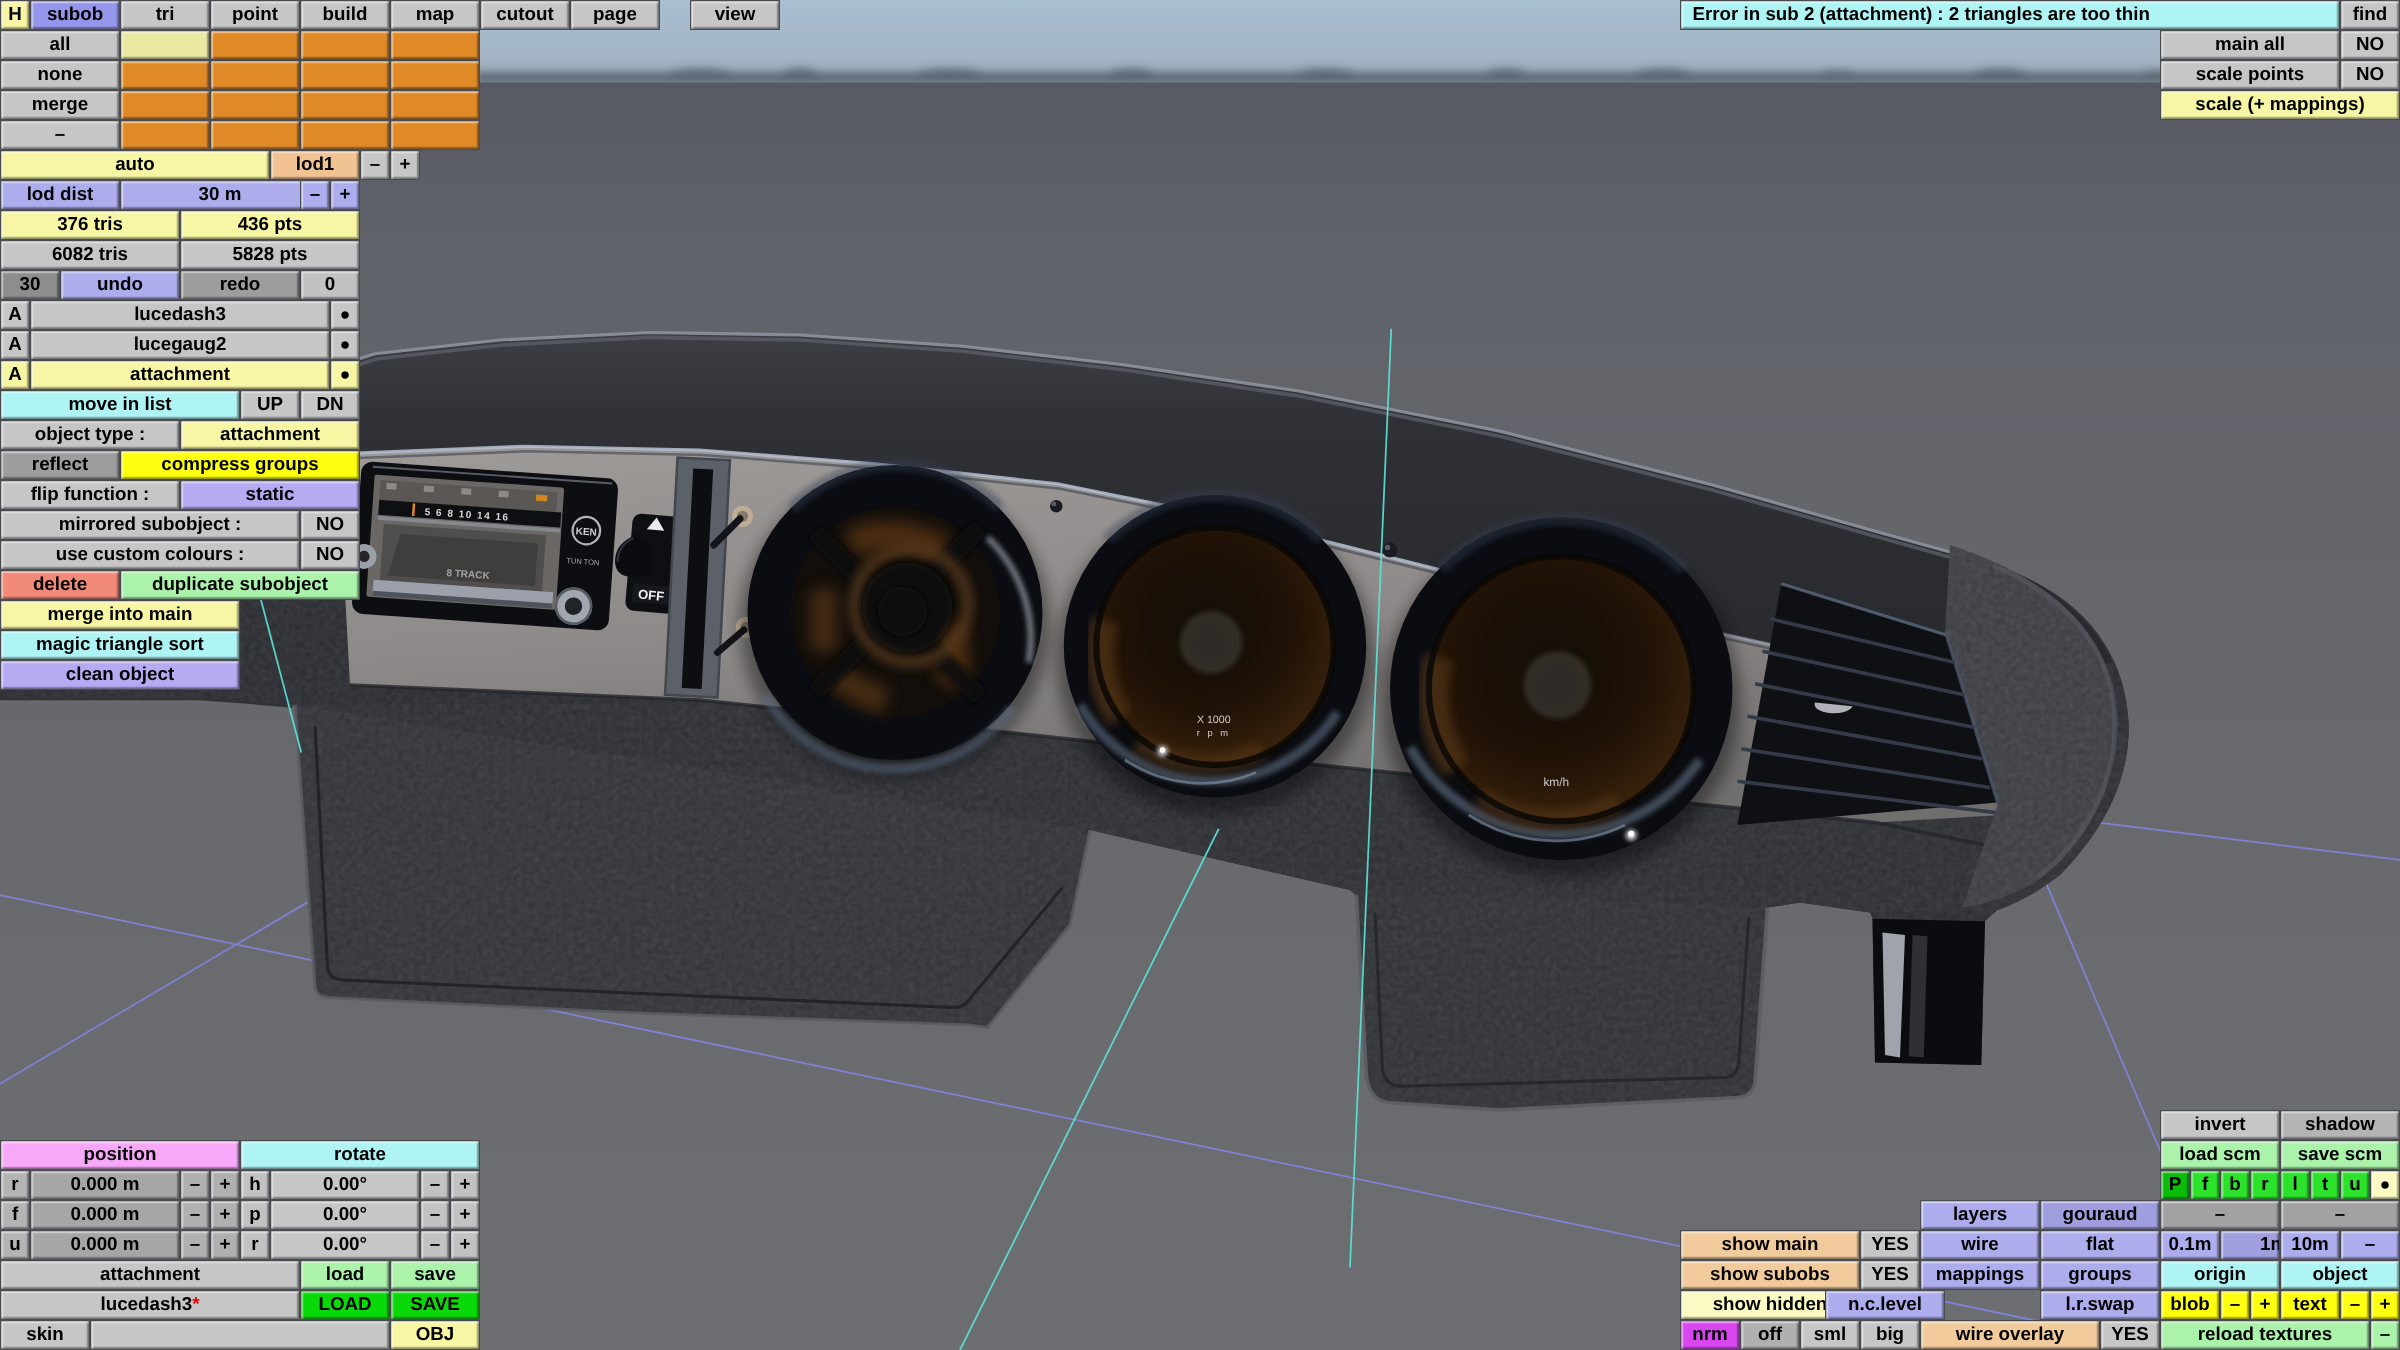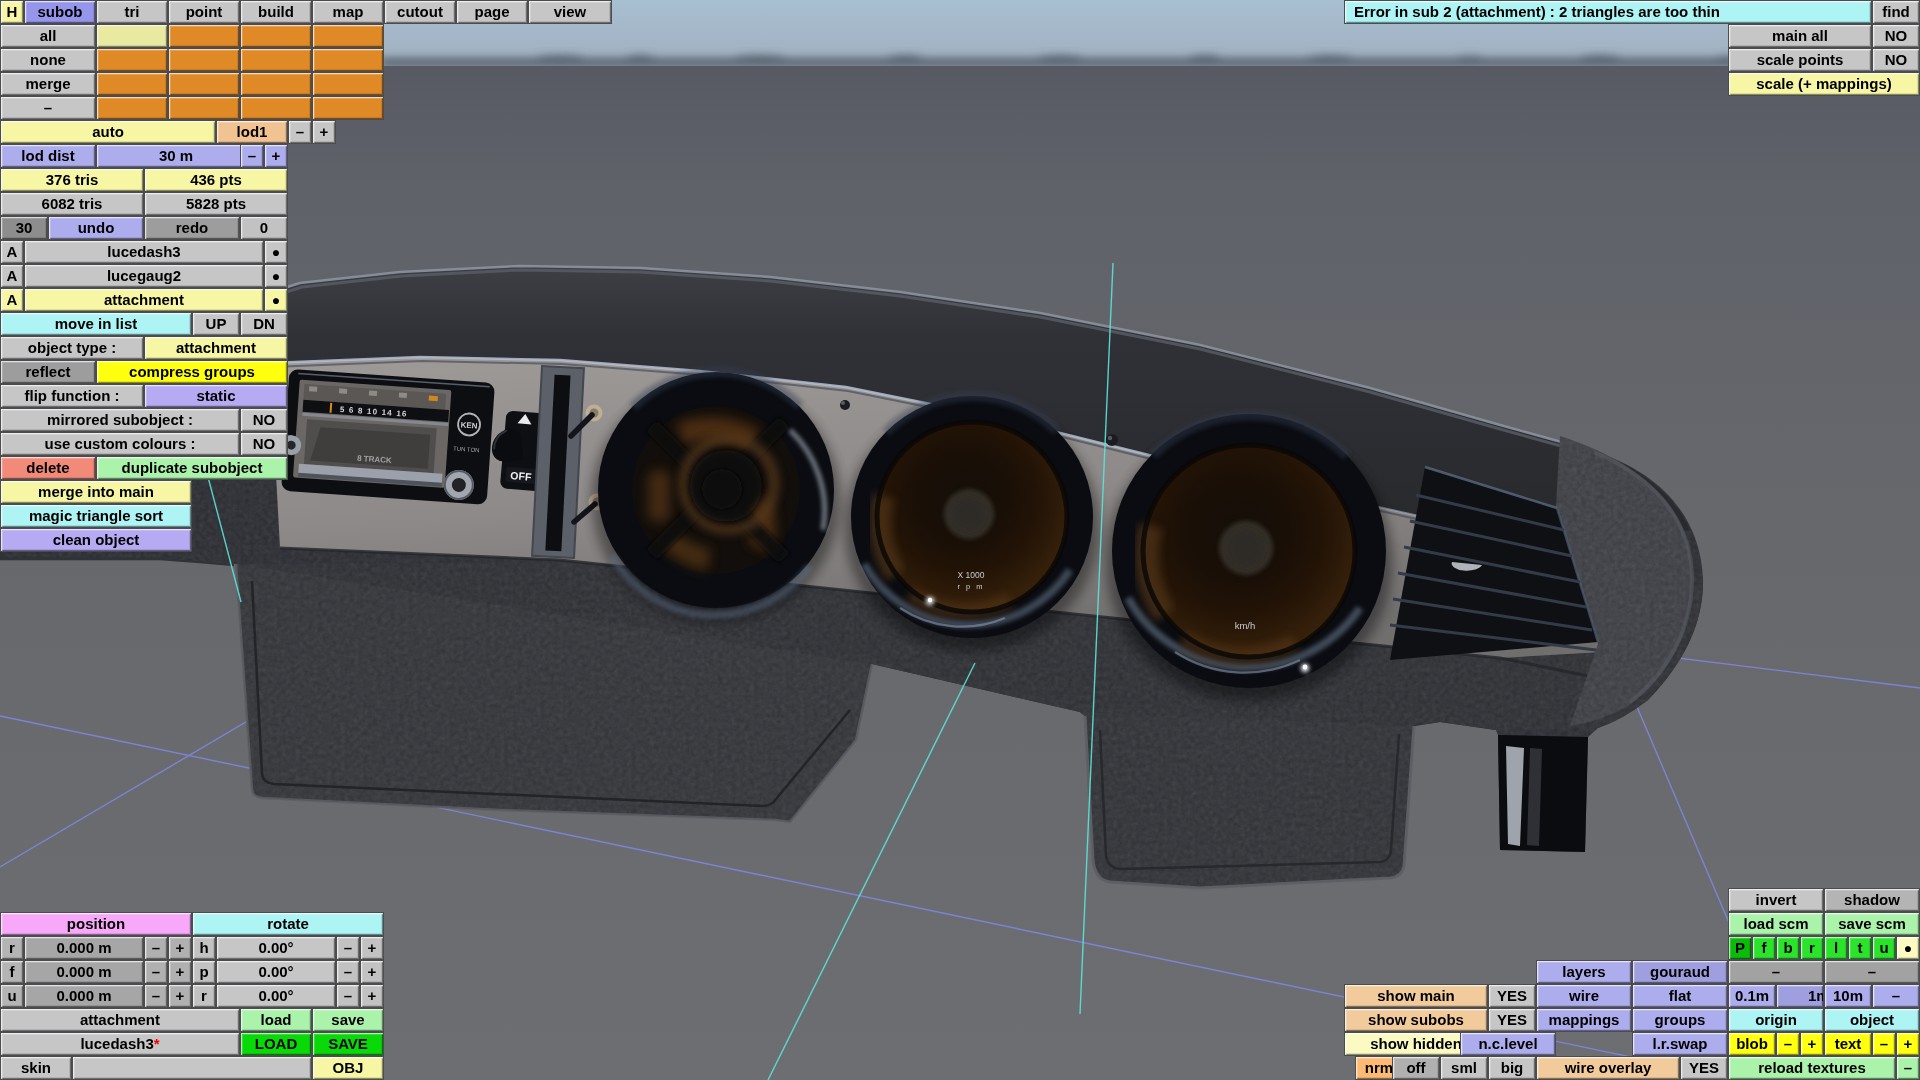--- a/index.html
+++ b/index.html
@@ -267,21 +267,21 @@
 </g>
 </svg>
 <div class="b" style="left:0px;top:0px;width:24px;background:#f6f6a4;">H</div>
 <div class="b" style="left:24px;top:0px;width:72px;background:#9595ec;">subob</div>
 <div class="b" style="left:96px;top:0px;width:72px;background:#c6c6c6;">tri</div>
 <div class="b" style="left:168px;top:0px;width:72px;background:#c6c6c6;">point</div>
 <div class="b" style="left:240px;top:0px;width:72px;background:#c6c6c6;">build</div>
 <div class="b" style="left:312px;top:0px;width:72px;background:#c6c6c6;">map</div>
 <div class="b" style="left:384px;top:0px;width:72px;background:#c6c6c6;">cutout</div>
 <div class="b" style="left:456px;top:0px;width:72px;background:#c6c6c6;">page</div>
-<div class="b" style="left:528px;top:0px;width:84px;background:#c6c6c6;">view</div>
+<div class="b" style="left:552px;top:0px;width:72px;background:#c6c6c6;">view</div>
 <div class="b" style="left:0px;top:24px;width:96px;background:#c6c6c6;">all</div>
 <div class="b" style="left:0px;top:48px;width:96px;background:#c6c6c6;">none</div>
 <div class="b" style="left:0px;top:72px;width:96px;background:#c6c6c6;">merge</div>
 <div class="b" style="left:0px;top:96px;width:96px;background:#c6c6c6;">–</div>
 <div class="b" style="left:96px;top:24px;width:72px;background:#e9e9a2;"></div>
 <div class="b" style="left:168px;top:24px;width:72px;background:#df8927;"></div>
 <div class="b" style="left:240px;top:24px;width:72px;background:#df8927;"></div>
 <div class="b" style="left:312px;top:24px;width:72px;background:#df8927;"></div>
 <div class="b" style="left:96px;top:48px;width:72px;background:#df8927;"></div>
 <div class="b" style="left:168px;top:48px;width:72px;background:#df8927;"></div>
@@ -413,20 +413,20 @@
 <div class="b" style="left:1344px;top:1032px;width:144px;background:#fafac2;">show hidden</div>
 <div class="b" style="left:1488px;top:1032px;width:48px;background:#c6c6c6;">NO</div>
 <div class="b" style="left:1460px;top:1032px;width:96px;background:#adadee;">n.c.level</div>
 <div class="b" style="left:1632px;top:1032px;width:96px;background:#adadee;">l.r.swap</div>
 <div class="b" style="left:1728px;top:1032px;width:48px;background:#ffff10;">blob</div>
 <div class="b" style="left:1776px;top:1032px;width:24px;background:#ffff10;">–</div>
 <div class="b" style="left:1800px;top:1032px;width:24px;background:#ffff10;">+</div>
 <div class="b" style="left:1824px;top:1032px;width:48px;background:#ffff10;">text</div>
 <div class="b" style="left:1872px;top:1032px;width:24px;background:#ffff10;">–</div>
 <div class="b" style="left:1896px;top:1032px;width:24px;background:#ffff10;">+</div>
-<div class="b" style="left:1344px;top:1056px;width:48px;background:#fdba74;margin-left:11px;">nrm</div>
+<div class="b" style="left:1344px;top:1056px;width:48px;background:#d946ef;">nrm</div>
 <div class="b" style="left:1392px;top:1056px;width:48px;background:#b0b0b0;">off</div>
 <div class="b" style="left:1440px;top:1056px;width:48px;background:#c6c6c6;">sml</div>
 <div class="b" style="left:1488px;top:1056px;width:48px;background:#c6c6c6;text-align:center;">big</div>
 <div class="b" style="left:1536px;top:1056px;width:144px;background:#f2cb9c;">wire overlay</div>
 <div class="b" style="left:1680px;top:1056px;width:48px;background:#c6c6c6;">YES</div>
 <div class="b" style="left:1728px;top:1056px;width:168px;background:#abf2ab;">reload textures</div>
 <div class="b" style="left:1896px;top:1056px;width:24px;background:#abf2ab;">–</div>
 </div>
 </body></html>

